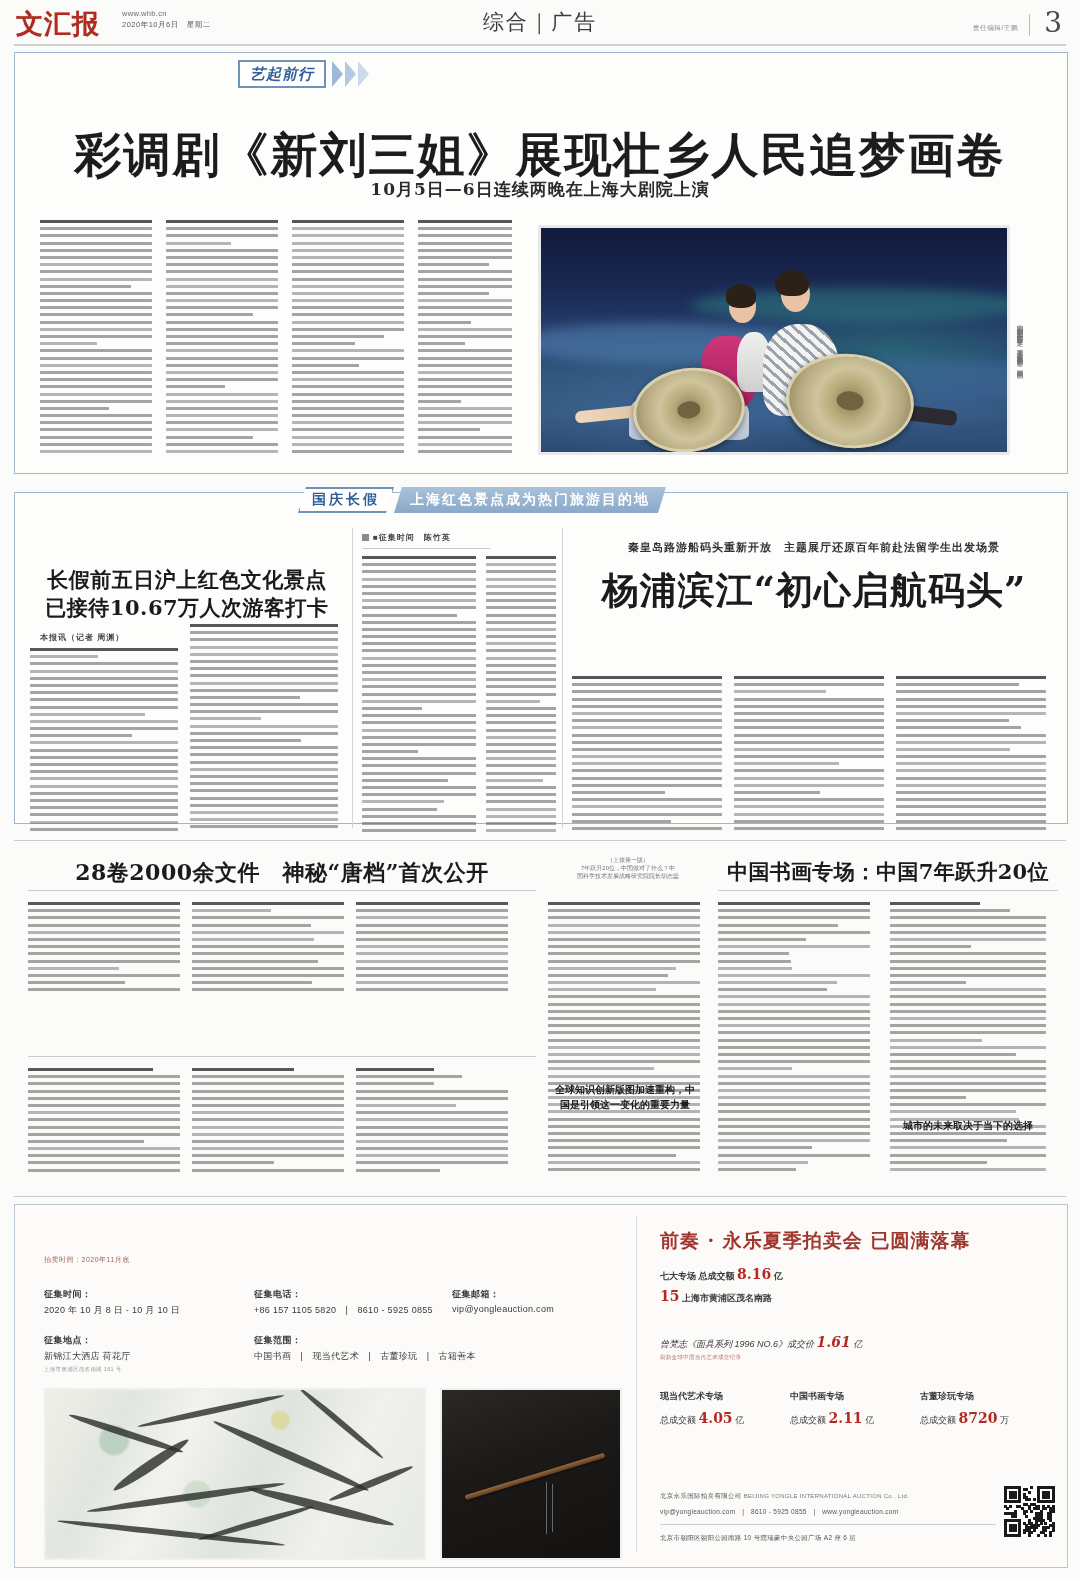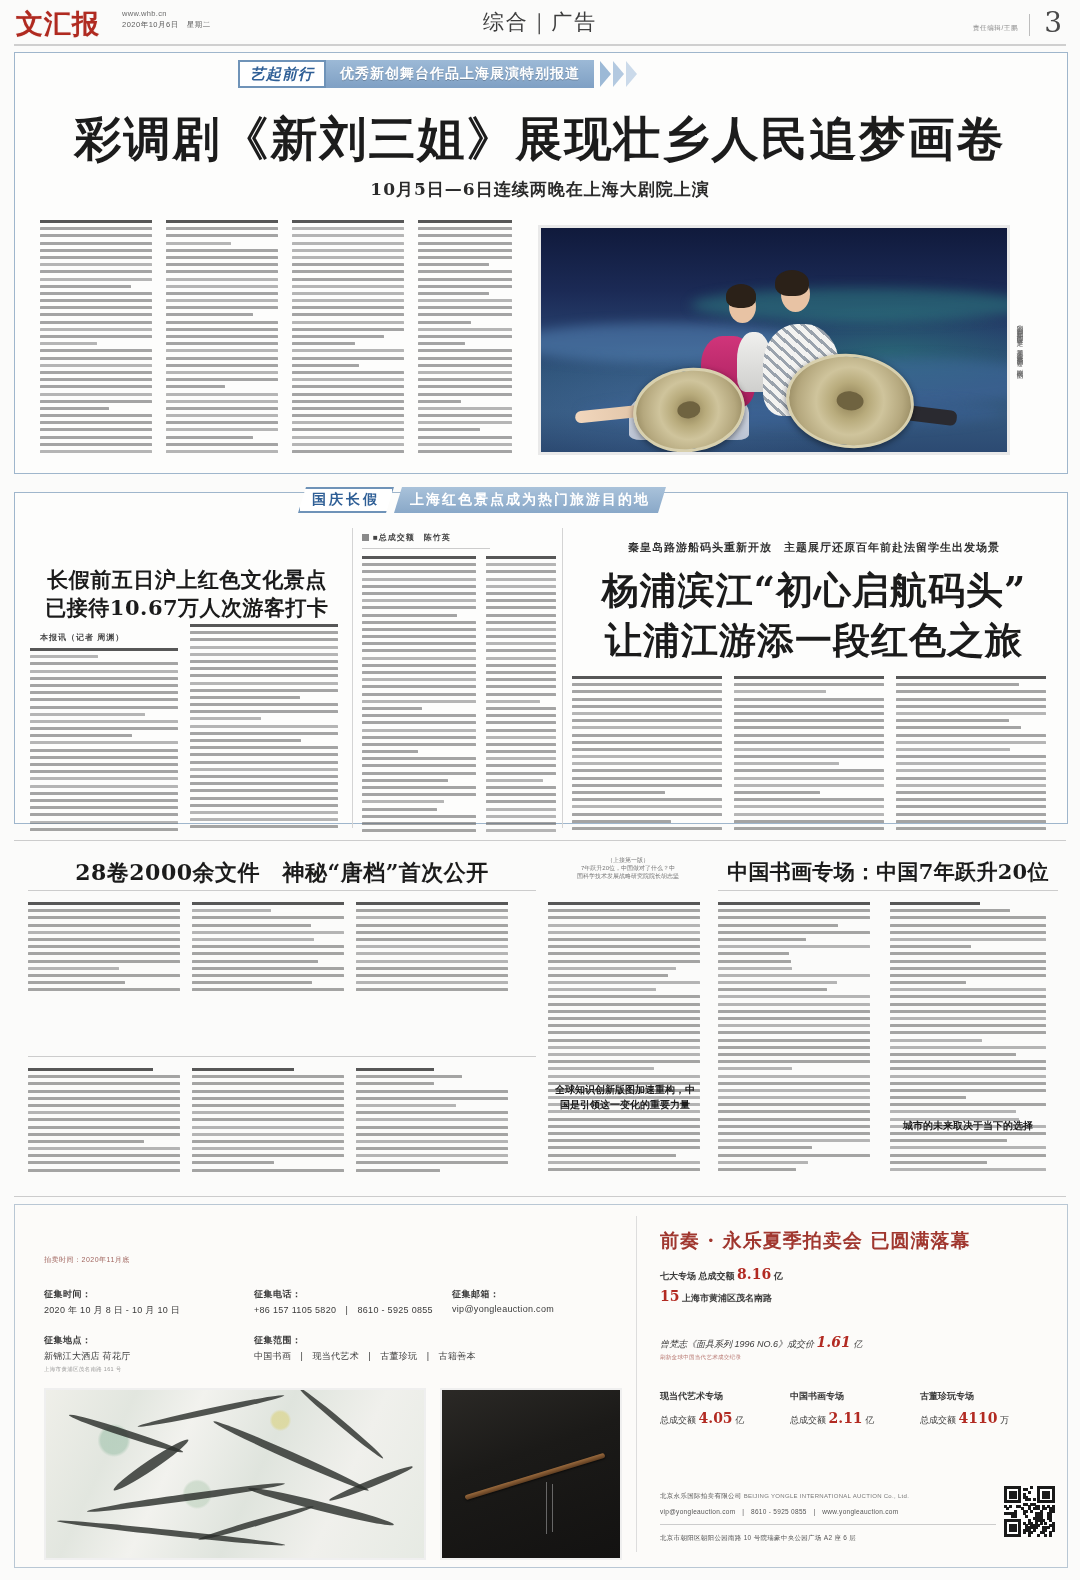--- a/index.html
+++ b/index.html
@@ -143,29 +143,28 @@
     <div class="mh-editor">责任编辑/王鹏</div>
     <div class="mh-sep"></div>
     <div class="mh-pageno">3</div>
     <div class="mh-rule"></div>
   </div>
 
   <div class="sec" style="left:14px;top:52px;width:1052px;height:420px;"></div>
 
   <div class="banner" style="left:238px;top:60px;">
     <div class="banner-tag">艺起前行</div>
-    <div class="banner-body">优秀新创舞台作品上海展演特别报道</div>
     <div class="banner-arrows">
       <span class="chev"></span>
       <span class="chev c2"></span>
       <span class="chev c3"></span>
     </div>
   </div>
 
-  <div class="h1-main" style="left:40px;top:108px;width:1000px;font-size:47px;letter-spacing:2px;">彩调剧《新刘三姐》展现壮乡人民追梦画卷</div>
+  <div class="h1-main" style="left:40px;top:124px;width:1000px;font-size:47px;letter-spacing:2px;">彩调剧《新刘三姐》展现壮乡人民追梦画卷</div>
 
   <div class="sub-line" style="left:40px;top:178px;width:1000px;font-size:17px;letter-spacing:1px;">10月5日—6日连续两晚在上海大剧院上演</div>
 
   <div class="colblk" style="left:40px;top:220px;width:112px;height:238px;">
       <div class="leadin" style="width: 100%;"></div>
       <div class="ln" style="width: 100%;"></div>
       <div class="ln" style="width: 100%;"></div>
       <div class="ln" style="width: 100%;"></div>
       <div class="ln" style="width: 100%;"></div>
       <div class="ln" style="width: 100%;"></div>
@@ -400,21 +399,21 @@
       <div class="ln" style="width: 100%;"></div>
       <div class="ln" style="width: 100%;"></div>
       <div class="ln sh" style="width: 100%;"></div>
       <div class="ln sh" style="width: 100%;"></div>
       <div class="ln" style="width: 100%;"></div>
     </div>
 
   <div class="vrule" style="left:352px;top:528px;height:300px;"></div>
 
   <div class="byline" style="left:362px;top:532px;font-size:8px;">
-    <span class="byline-sq"></span><span>■总成交额　陈竹英</span>
+    <span class="byline-sq"></span><span>■征集时间　陈竹英</span>
   </div>
   <div class="hrule" style="left:362px;top:548px;width:128px;"></div>
 
   <div class="colblk" style="left:362px;top:556px;width:114px;height:282px;">
       <div class="leadin" style="width: 100%;"></div>
       <div class="ln" style="width: 100%;"></div>
       <div class="ln" style="width: 100%;"></div>
       <div class="ln sh" style="width: 100%;"></div>
       <div class="ln" style="width: 100%;"></div>
       <div class="ln" style="width: 100%;"></div>
@@ -492,21 +491,20 @@
       <div class="ln sh" style="width: 100%;"></div>
       <div class="ln" style="width: 100%;"></div>
       <div class="ln sh" style="width: 100%;"></div>
     </div>
 
   <div class="vrule" style="left:562px;top:528px;height:300px;"></div>
 
   <div class="kicker" style="left:572px;top:540px;width:484px;text-align:center;">秦皇岛路游船码头重新开放　主题展厅还原百年前赴法留学生出发场景</div>
 
   <div class="hl" style="left:572px;top:566px;width:484px;font-size:37px;text-align:center;letter-spacing:1px;">杨浦滨江“初心启航码头”</div>
-  <div class="hl" style="left:572px;top:616px;width:484px;font-size:37px;text-align:center;letter-spacing:1px;">让浦江游添一段红色之旅</div>
 
   <div class="colblk" style="left:572px;top:676px;width:150px;height:162px;">
       <div class="leadin" style="width: 100%;"></div>
       <div class="ln" style="width: 100%;"></div>
       <div class="ln" style="width: 100%;"></div>
       <div class="ln" style="width: 100%;"></div>
       <div class="ln" style="width: 100%;"></div>
       <div class="ln sh" style="width: 100%;"></div>
       <div class="ln" style="width: 100%;"></div>
       <div class="ln sh" style="width: 100%;"></div>
@@ -884,21 +882,21 @@
   <div class="ad-stat" style="left:790px;top:1390px;">中国书画专场</div>
   <div class="ad-stat" style="left:790px;top:1410px;font-weight:normal;">
     <span>总成交额</span>
     <span class="bignum">2.11</span>
     <span>亿</span>
   </div>
 
   <div class="ad-stat" style="left:920px;top:1390px;">古董珍玩专场</div>
   <div class="ad-stat" style="left:920px;top:1410px;font-weight:normal;">
     <span>总成交额</span>
-    <span class="bignum">4110</span>
+    <span class="bignum">8720</span>
     <span>万</span>
   </div>
 
   <div class="foot-txt" style="left:660px;top:1492px;">
     <span>北京永乐国际拍卖有限公司</span>
     <span class="foot-txt2" style="position:static;">BEIJING YONGLE INTERNATIONAL AUCTION Co., Ltd.</span>
   </div>
   <div class="foot-txt" style="left:660px;top:1508px;">vip@yongleauction.com　|　8610 - 5925 0855　|　www.yongleauction.com</div>
   <div class="hrule" style="left:660px;top:1524px;width:336px;"></div>
   <div class="foot-txt" style="left:660px;top:1534px;">北京市朝阳区朝阳公园南路 10 号院瑞豪中央公园广场 A2 座 6 层</div>

